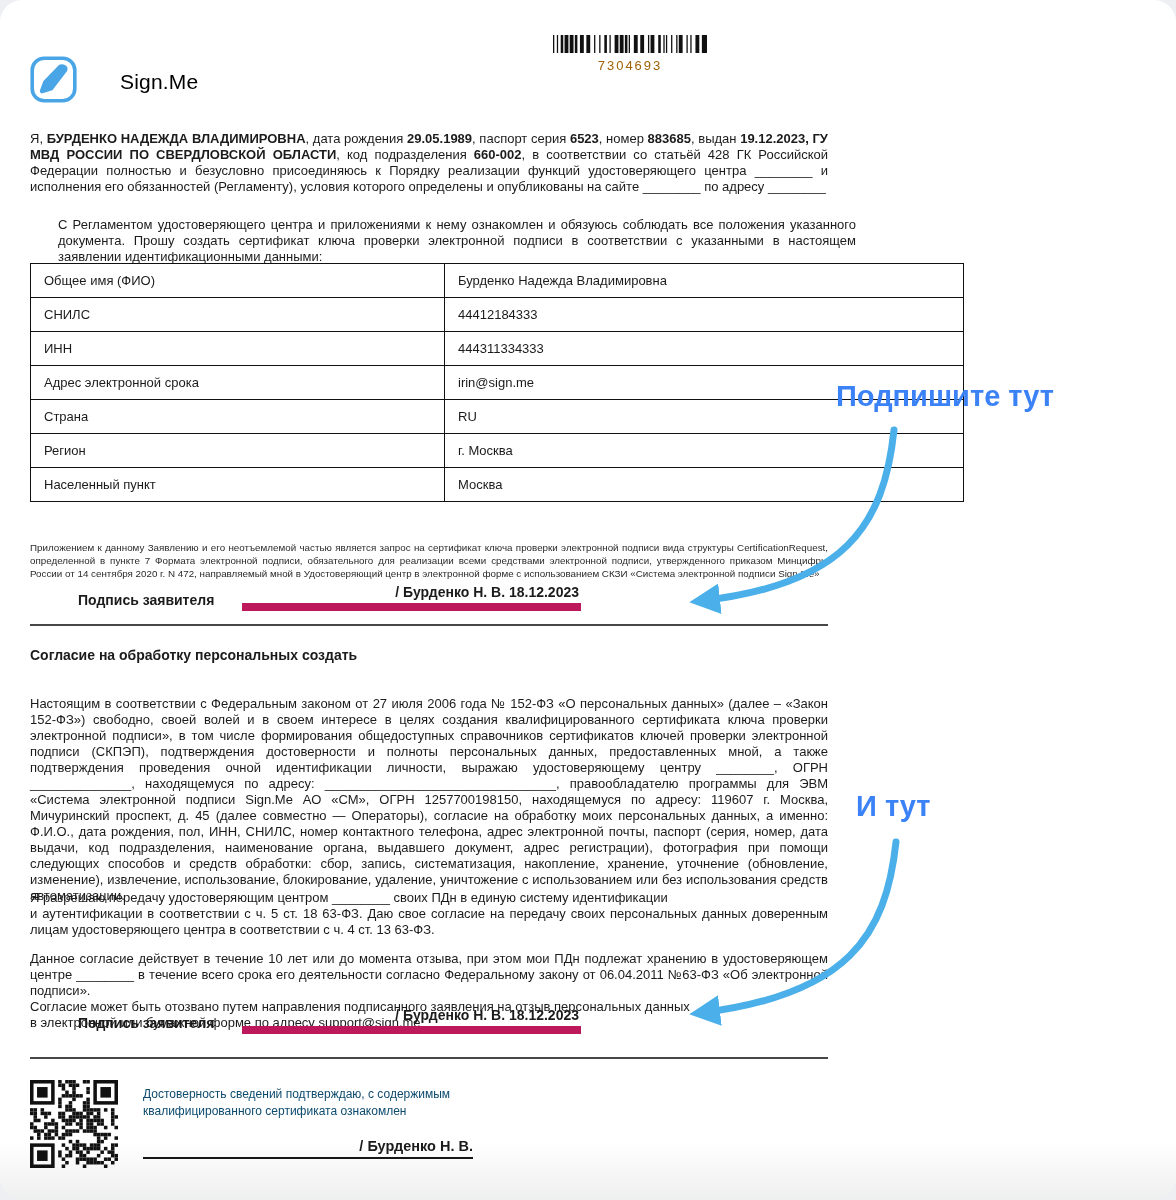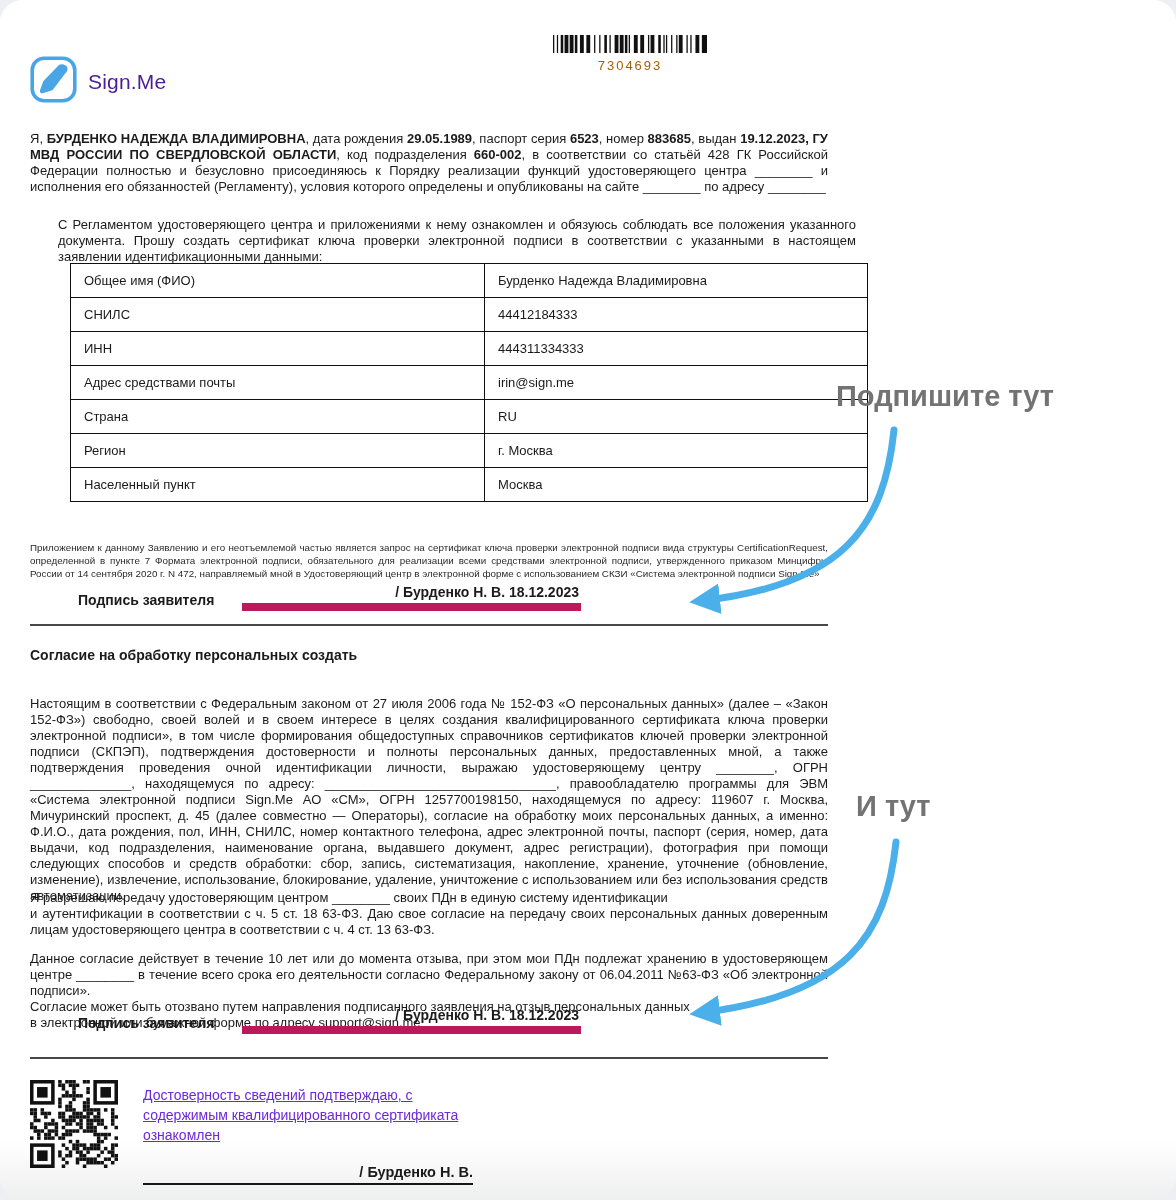--- a/index.html
+++ b/index.html
@@ -4,35 +4,35 @@
 <style>
   html,body{margin:0;padding:0;}
   body{background:#edeff2;font-family:"Liberation Sans",sans-serif;}
   .page{position:relative;width:1176px;height:1200px;background:#ffffff;border-radius:22px;
         overflow:hidden;color:#1b1b1b;margin:0 auto;}
   .bottom-fade{position:absolute;left:0;bottom:0;width:100%;height:60px;
         background:linear-gradient(180deg,rgba(0,0,0,0) 0%,rgba(20,25,35,0.07) 100%);}
 
   
   .logo{position:absolute;left:30px;top:56px;display:flex;align-items:center;gap:11px;}
-  .logo-text{font-size:21px;color:#4c1d95;font-weight:500;letter-spacing:.2px;}
+  .logo-text{font-size:21px;color:#000000;font-weight:500;letter-spacing:.2px;margin-left:32px;}
   .barcode-wrap{position:absolute;left:553px;top:35px;width:154px;text-align:center;}
   .barcode-num{font-size:13px;letter-spacing:2px;color:#a16207;margin-top:1px;}
 
   
   .blk{position:absolute;left:30px;width:798px;}
   .para{font-size:13px;line-height:16px;text-align:justify;}
   .pre{white-space:pre-line;}
   b,.bold{font-weight:bold;}
 
   #intro{top:118px;}
   #intro2{top:204px;margin-left:28px;}
 
   #idtable{top:263px;}
-  table.id{border-collapse:collapse;width:798px;table-layout:fixed;margin-left:40px;}
+  table.id{border-collapse:collapse;width:934px;table-layout:fixed;}
   table.id td{border:1.5px solid #101010;height:33px;font-size:13px;
               padding:0 8px 0 13px;vertical-align:middle;}
   td.c1{width:392px;}
 
   #finenote{top:531px;font-size:9.8px;line-height:13px;text-align:justify;color:#2a2a2a;}
 
   .sigrow{display:flex;align-items:flex-end;width:503px;padding-left:48px;}
   .sig-label{font-weight:bold;font-size:14px;white-space:nowrap;padding-bottom:3px;}
   .sig-line{flex:1;margin-left:28px;border-bottom:8px solid #be185d;text-align:right;
             font-weight:bold;font-size:14px;padding:0 2px 3px 0;}
@@ -43,26 +43,26 @@
   #divider1{top:624px;}
   #divider2{top:1057px;}
 
   #consent-heading{top:647px;font-size:14px;font-weight:bold;}
   #p1{top:683px;}
   #p2{top:877px;}
   #p3{top:938px;}
 
   #footer{top:1080px;display:flex;align-items:flex-start;}
   .footer-col{margin-left:25px;width:330px;}
-  .footer-text{font-size:14px;line-height:1.42;padding-top:6px;color:#6d28d9;text-decoration:underline;}
+  .footer-text{font-size:12px;line-height:1.42;padding-top:6px;color:#0c4a6e;}
   .footer-sig{margin-top:18px;border-bottom:2px solid #161616;text-align:right;
               font-weight:bold;font-size:14.5px;padding-bottom:3px;}
 
   
-  .note{position:absolute;font-size:29px;font-weight:bold;color:#737373;white-space:nowrap;}
+  .note{position:absolute;font-size:29px;font-weight:bold;color:#3b82f6;white-space:nowrap;}
   #note1{left:836px;top:380px;}
   #note2{left:856px;top:790px;}
   .arrows{position:absolute;left:0;top:0;pointer-events:none;}
 </style>
 </head>
 <body>
 
 <div class="page">
 
   <div class="logo">
@@ -125,21 +125,21 @@
           </tr>
       <tr>
             <td class="c1">СНИЛС</td>
             <td>44412184333</td>
           </tr>
       <tr>
             <td class="c1">ИНН</td>
             <td>444311334333</td>
           </tr>
       <tr>
-            <td class="c1">Адрес средствами почты</td>
+            <td class="c1">Адрес электронной срока</td>
             <td>irin@sign.me</td>
           </tr>
       <tr>
             <td class="c1">Страна</td>
             <td>RU</td>
           </tr>
       <tr>
             <td class="c1">Регион</td>
             <td>г. Москва</td>
           </tr>

